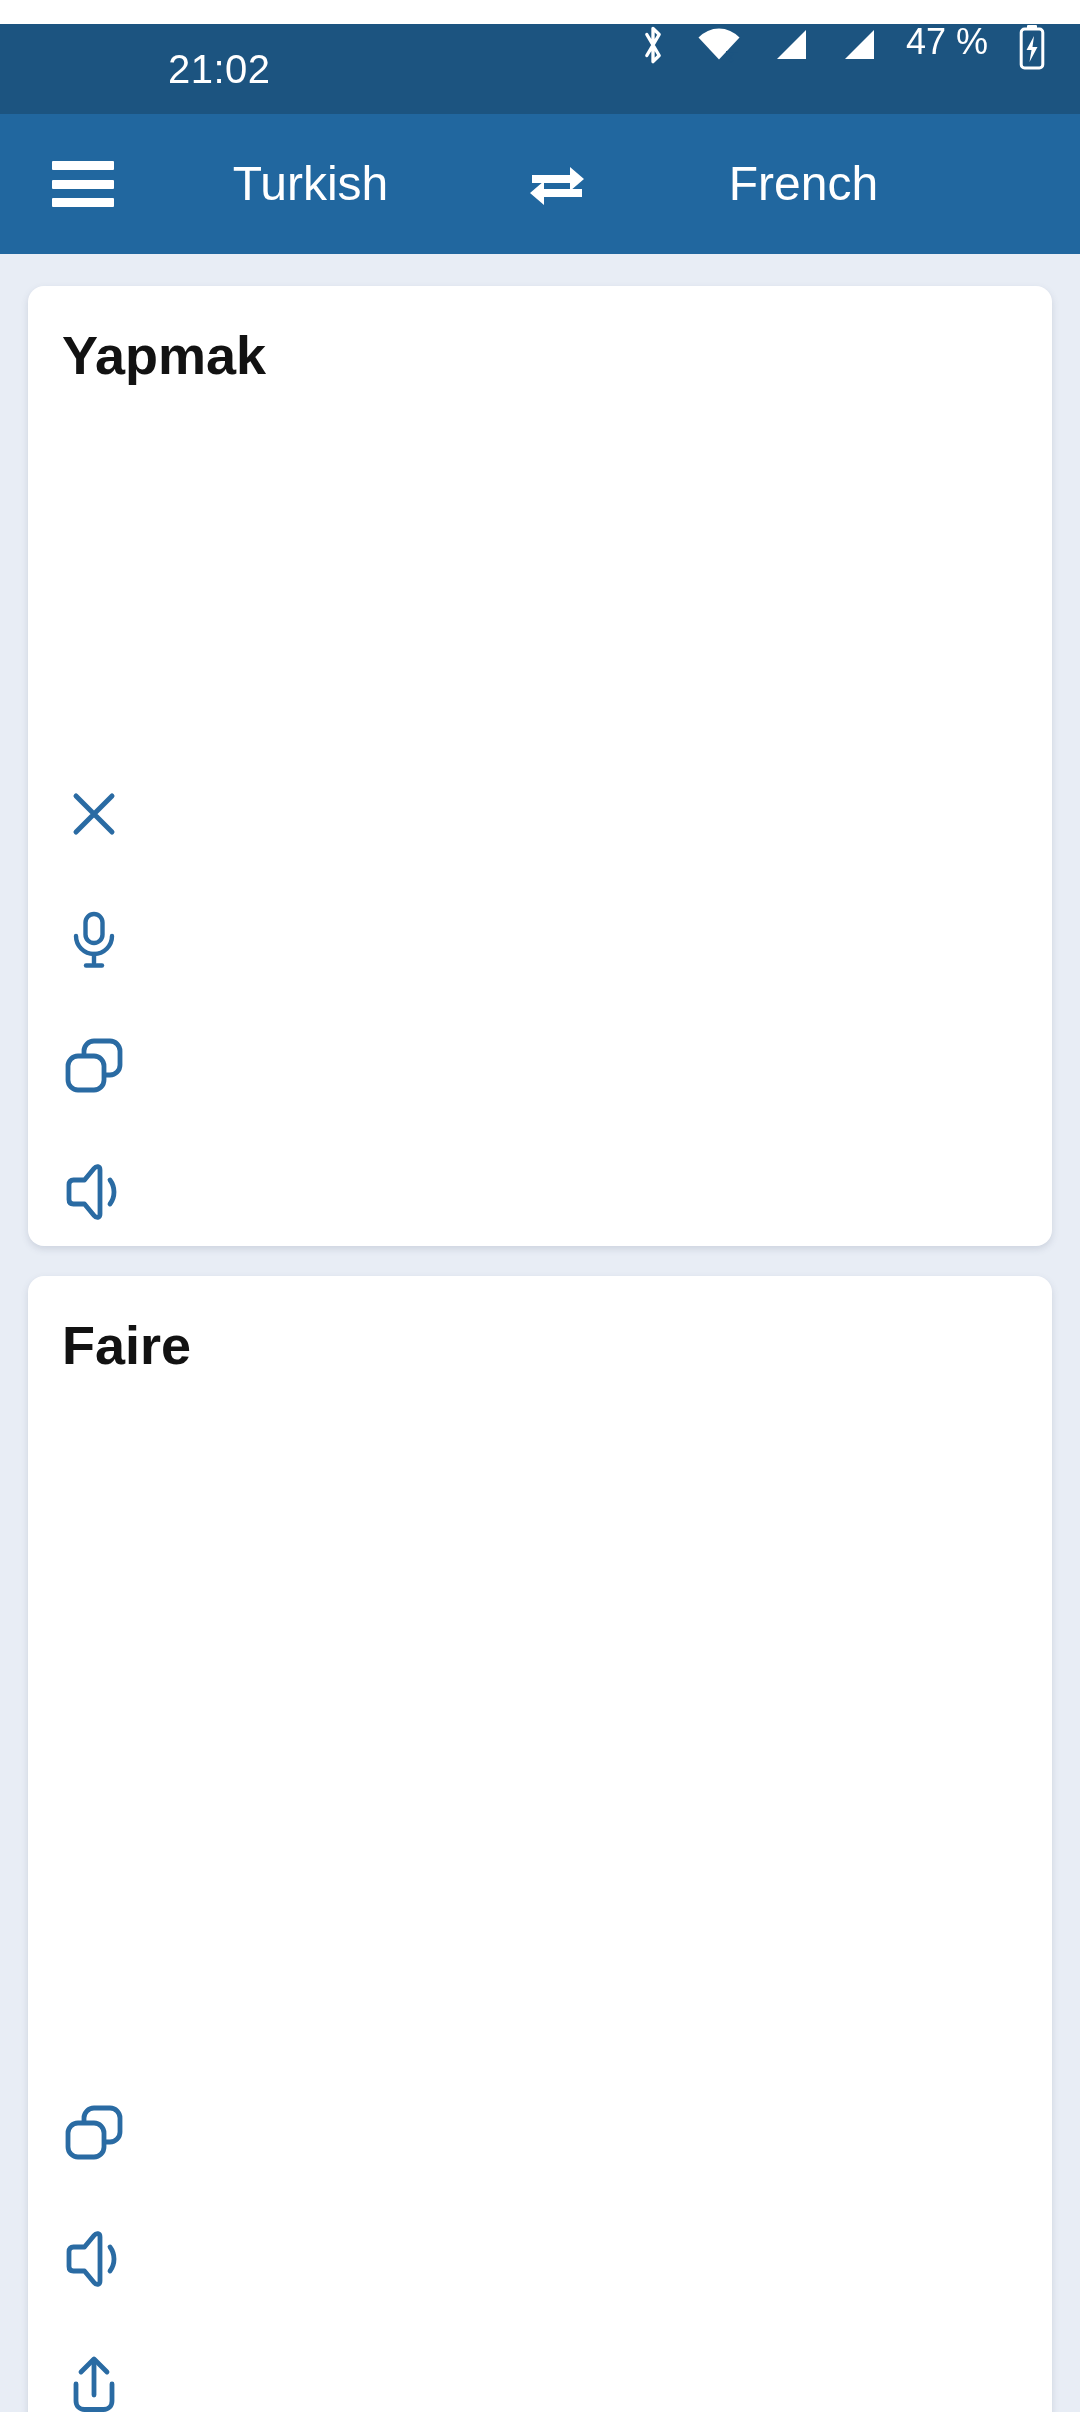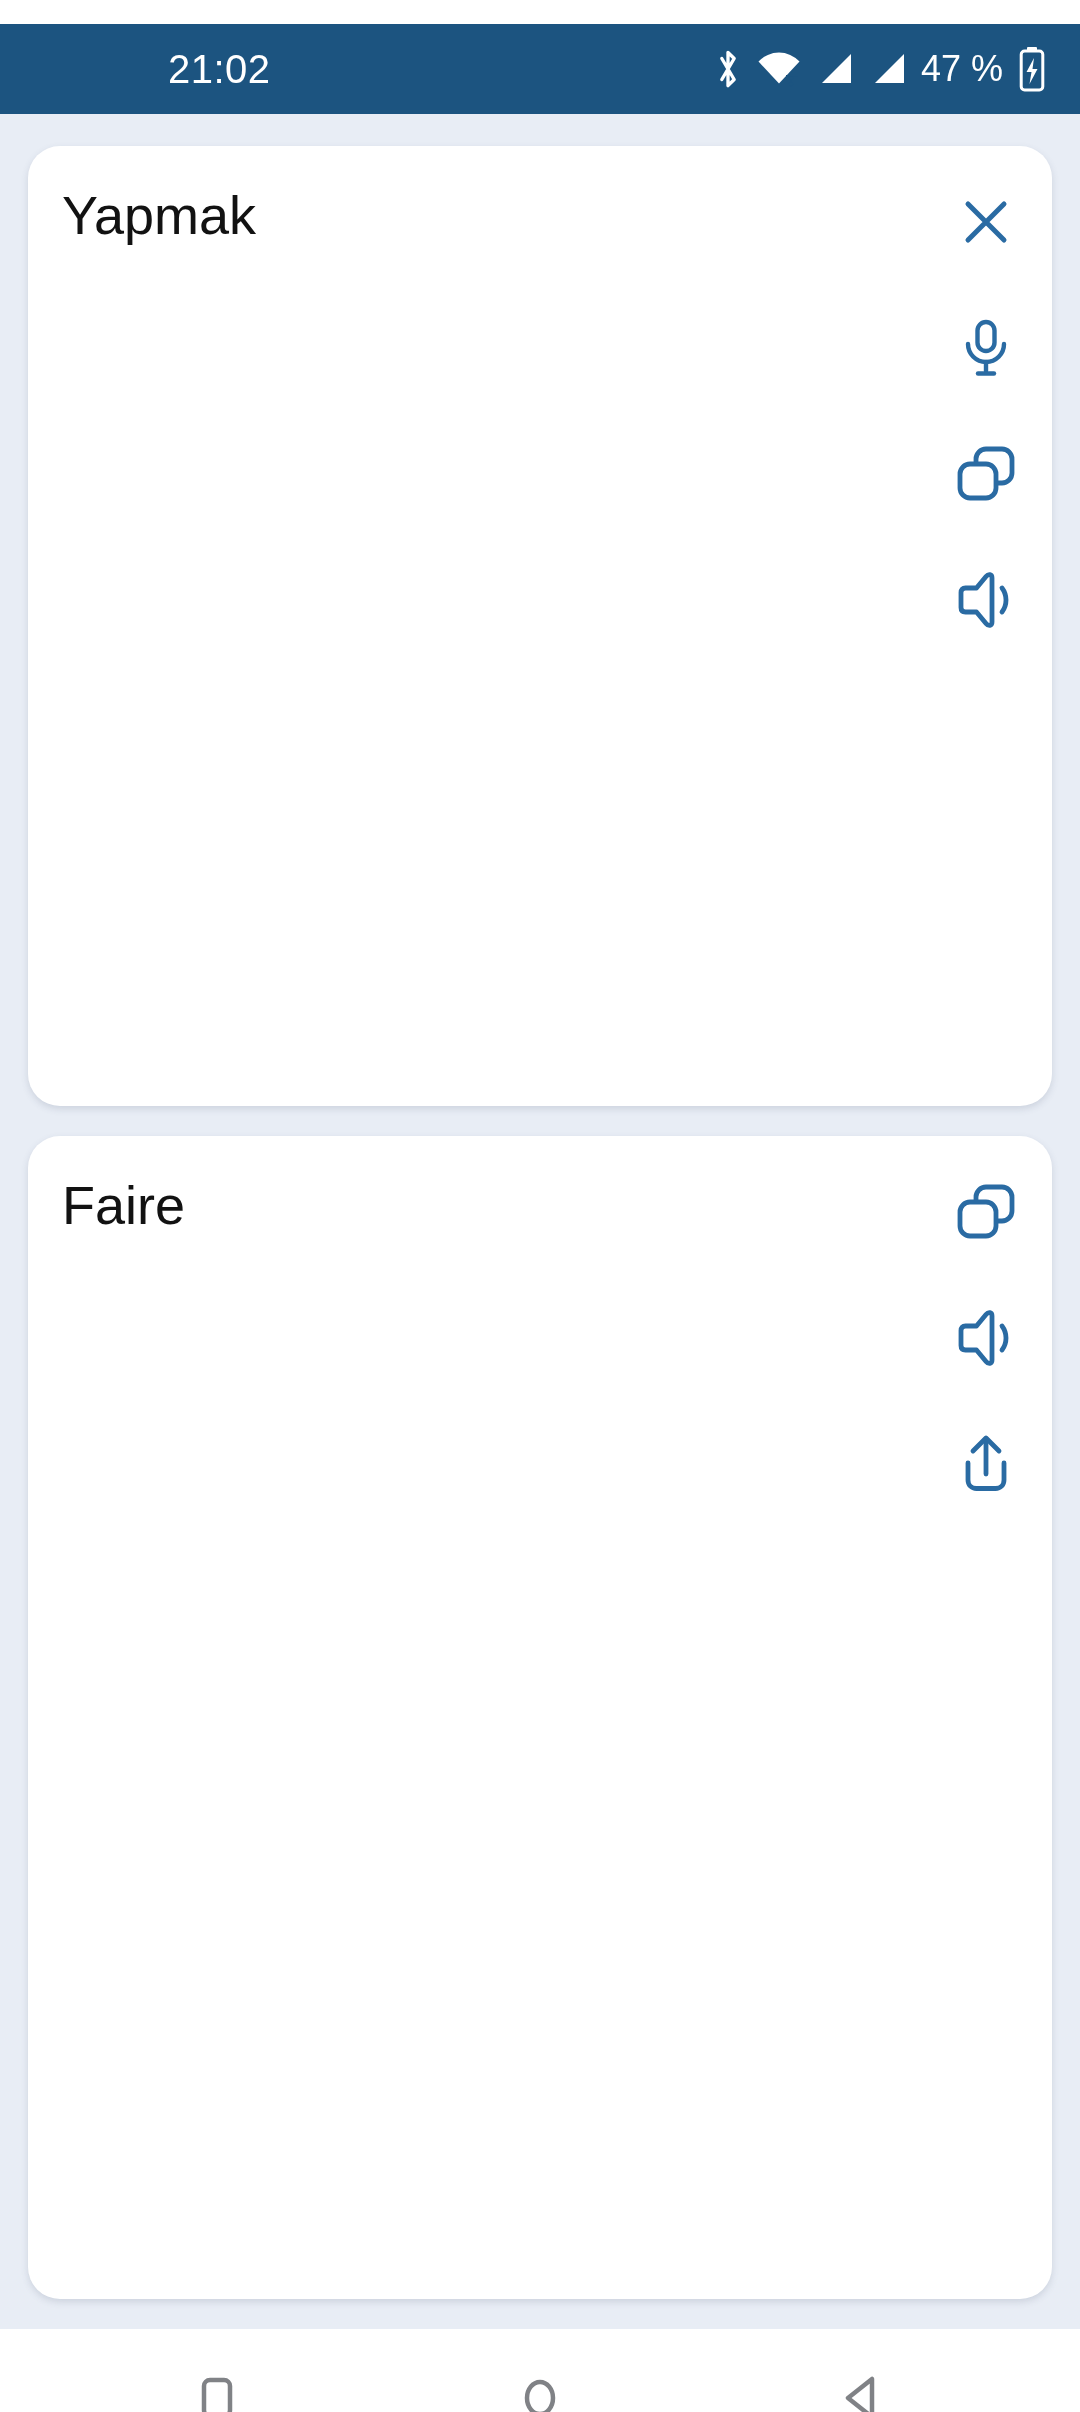--- a/index.html
+++ b/index.html
@@ -41,22 +41,22 @@
     transform: translateY(-50%);
     color: #ffffff;
     font-size: 40px;
     letter-spacing: 0.5px;
     line-height: 1;
     font-family: "Liberation Sans", sans-serif;
   }
   .status-right {
     margin-left: auto;
     display: flex;
-    align-items: center;
-    gap: 13px;
+    align-items: flex-start;
+    gap: 28px;
     height: 100%;
   }
   .status-right .ic {
     display: flex;
     align-items: center;
     justify-content: center;
   }
   .batt-pct {
     color: #ffffff;
     font-size: 36px;
@@ -122,26 +122,28 @@
   .content {
     flex: 1 1 auto;
     position: relative;
     padding: 0 28px;
     box-sizing: border-box;
     display: flex;
     flex-direction: column;
   }
   .card {
     background: #ffffff;
-    border-radius: 32px;
+    border-radius: 16px;
     box-shadow: 0 3px 7px rgba(70,85,110,0.17);
     position: relative;
     box-sizing: border-box;
     display: flex;
+    flex-direction: column;
     overflow: hidden;
+    font-weight: bold;
   }
   .card-source {
     margin-top: 32px;
     height: 960px;
   }
   .card-target {
     margin-top: 30px;
     height: 1163px;
   }
   .card-textwrap {
@@ -242,20 +244,42 @@
         <svg width="28" height="46" viewBox="0 0 28 46">
           <rect x="9" y="1" width="10" height="4" rx="1" fill="#ffffff"></rect>
           <rect x="3.2" y="5" width="21.6" height="39" rx="3.4" fill="none" stroke="#ffffff" stroke-width="3"></rect>
           <path d="M16 12 L8.5 26 L13.5 26 L11.5 38 L19.5 23 L14.5 23 Z" fill="#ffffff"></path>
         </svg>
       </span>
 
     </div>
   </div>
 
+  <div class="app-bar">
+
+    <div class="hamburger">
+      <span></span>
+        <span></span>
+        <span></span>
+    </div>
+
+    <div class="lang lang-src">Turkish</div>
+
+    <div class="swap-btn">
+      <svg width="66" height="56" viewBox="0 0 66 56">
+
+        <path d="M8 19 L46 19 L46 11 L60 23 L46 35 L46 27 L8 27 Z" fill="#ffffff"></path>
+
+        <path d="M58 33 L20 33 L20 25 L6 37 L20 49 L20 41 L58 41 Z" fill="#ffffff"></path>
+      </svg>
+    </div>
+
+    <div class="lang lang-dst">French</div>
+
+  </div>
 
   <div class="content">
 
     <div class="card card-source">
 
       <div class="card-textwrap">
         <div class="card-text">Yapmak</div>
       </div>
 
       <div class="card-actions">

